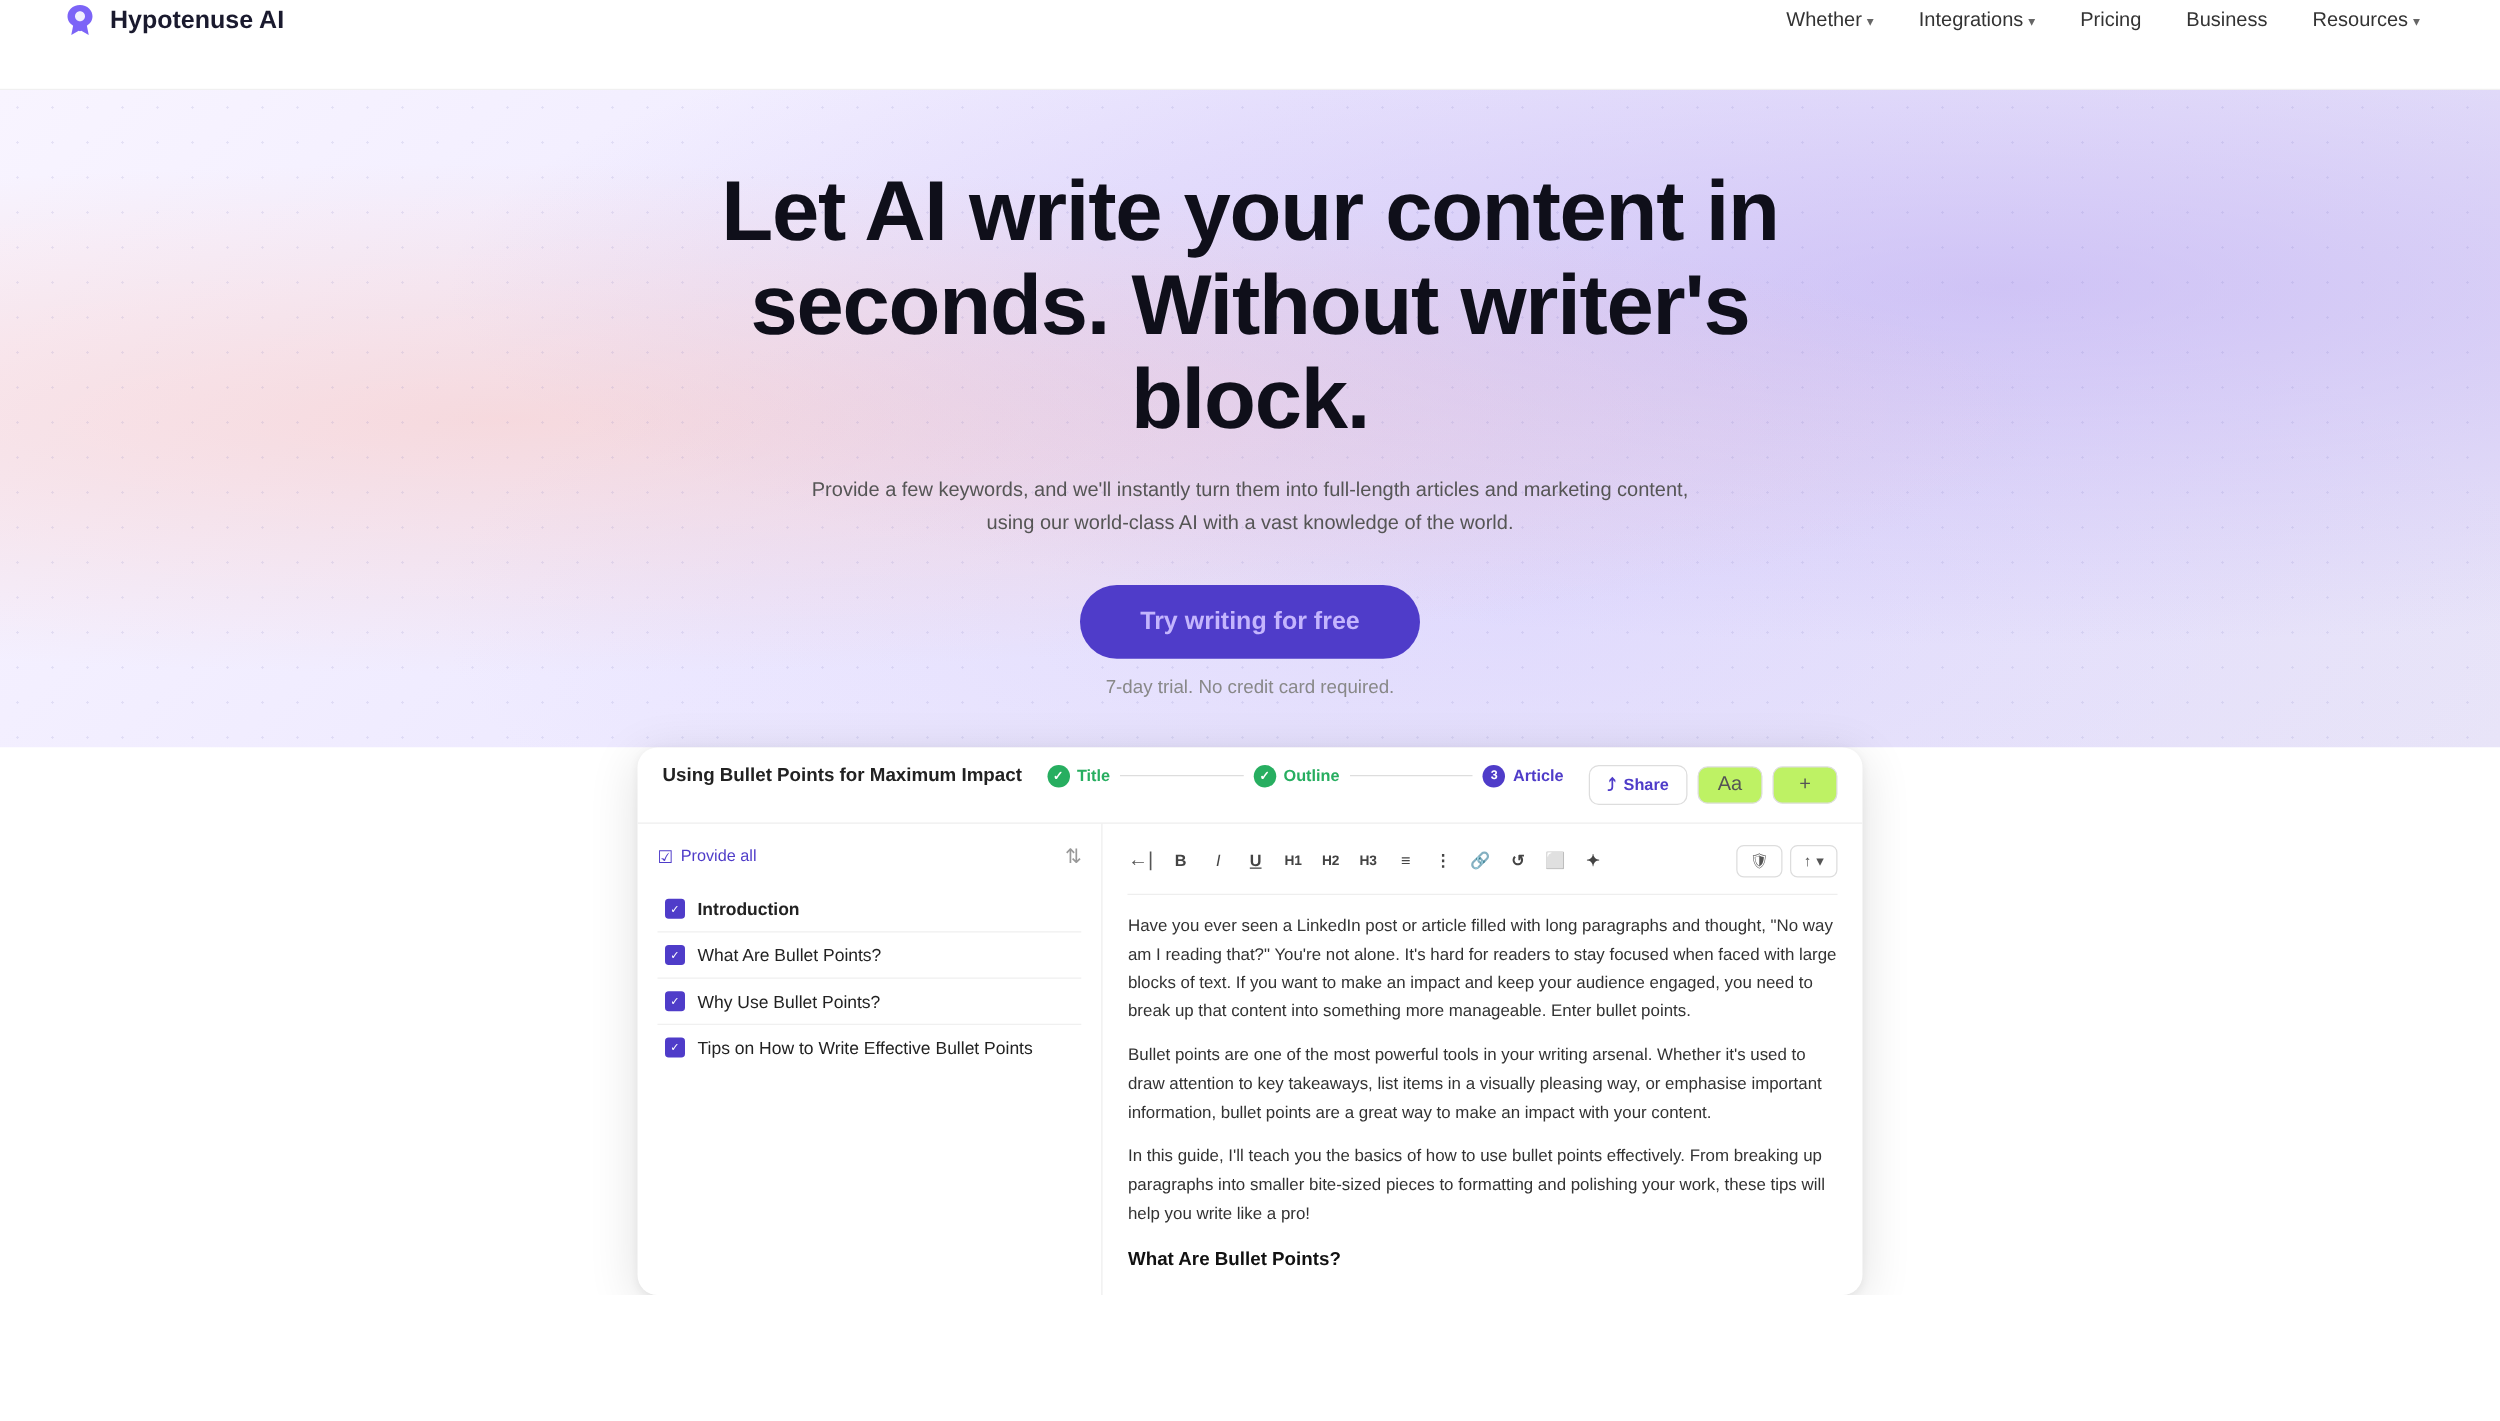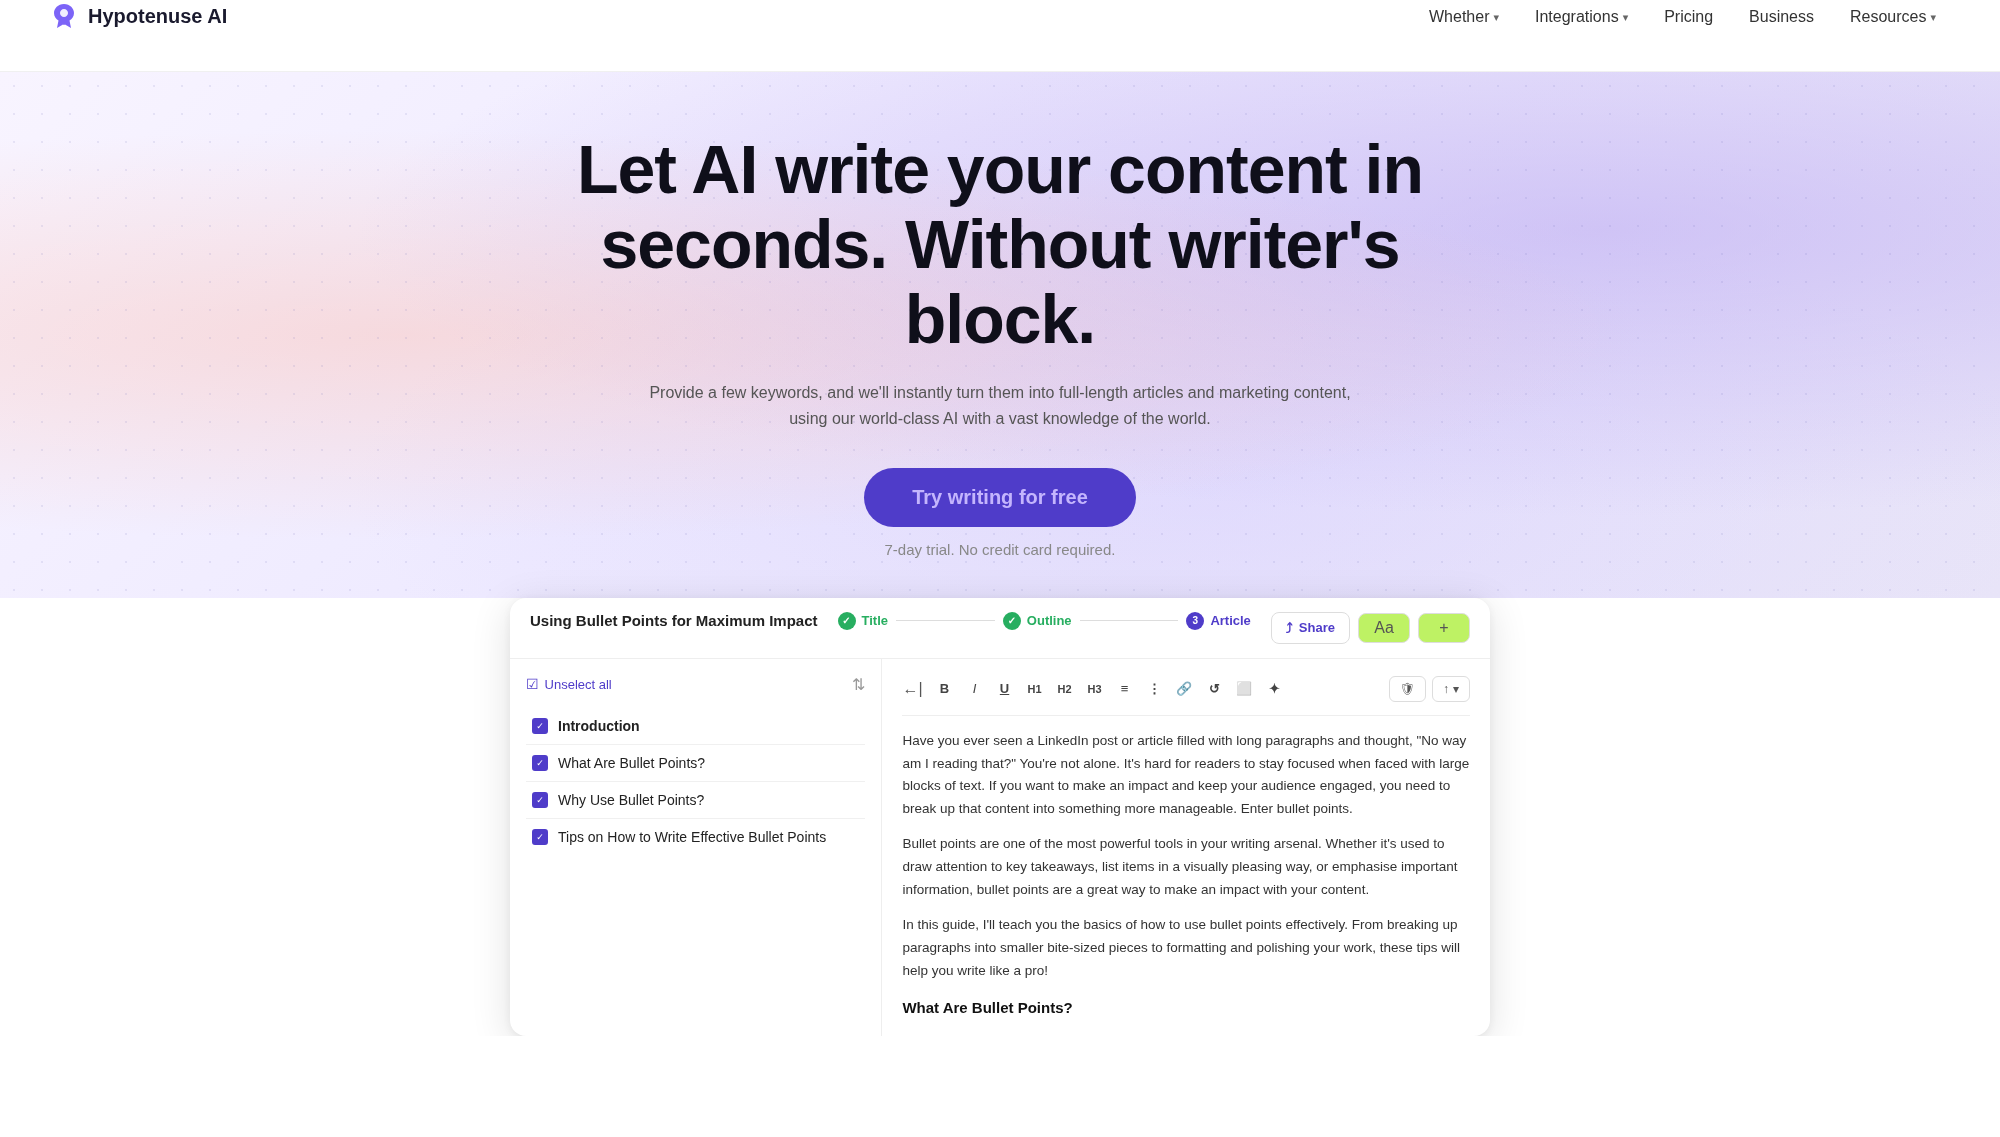--- a/index.html
+++ b/index.html
@@ -490,21 +490,21 @@
         </button>
       </div>
     </div>
 
     <div class="demo-body">
 
       <div class="demo-left">
         <div class="left-toolbar">
           <div class="unselect-all">
             <span style="font-size:14px; color:#4f3cc9;">☑</span>
-            <span>Unselect all</span>
+            <span>Provide all</span>
           </div>
           <span style="font-size:16px; color:#999; cursor:pointer;">⇅</span>
         </div>
 
         <div class="outline-item">
           <div class="check-box">✓</div>
           <span class="outline-item-text bold">Introduction</span>
         </div>
         <div class="outline-item">
           <div class="check-box">✓</div>

